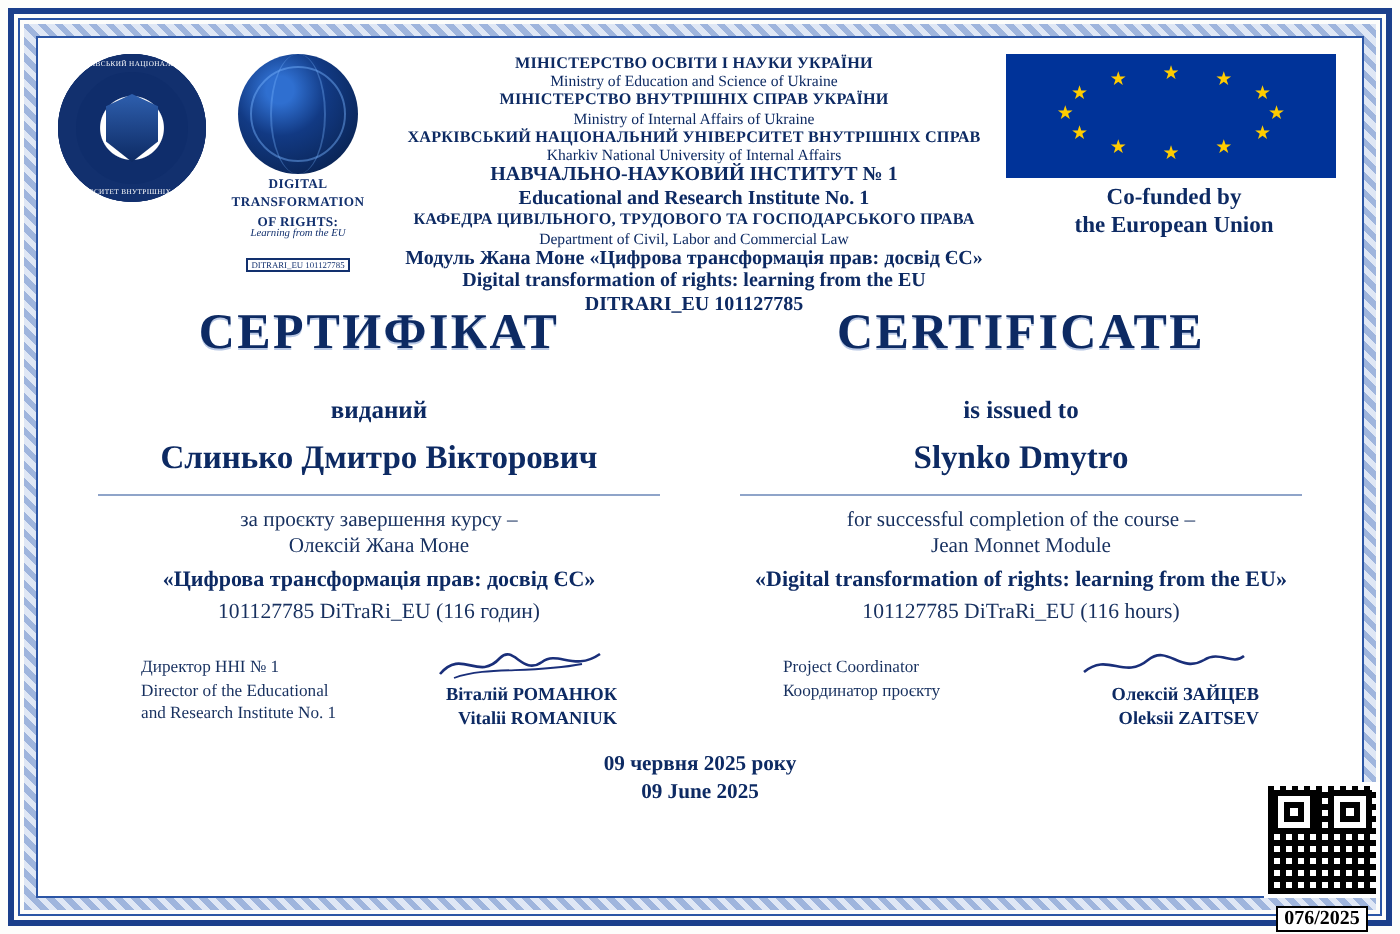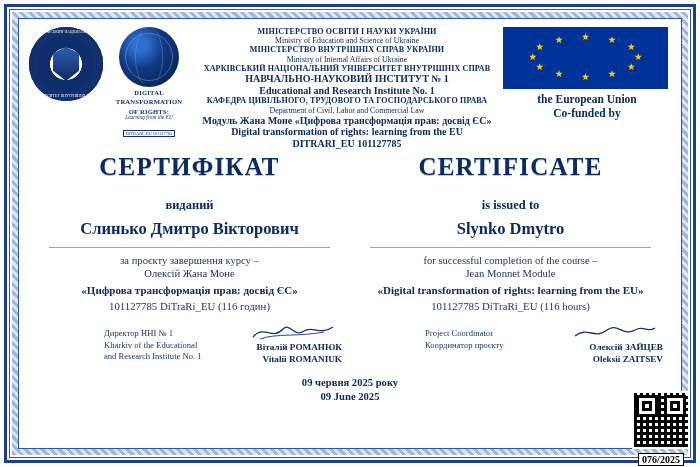--- a/index.html
+++ b/index.html
@@ -272,21 +272,21 @@
   
   .signatures {
     display: flex;
     margin-top: 16px;
   }
   .sig-col {
     width: 50%;
     box-sizing: border-box;
     padding: 0 8px;
     display: flex;
-    justify-content: flex-end;
+    justify-content: center;
     align-items: flex-start;
   }
   .sig-role {
     font-size: 8.6px;
     color: #17305f;
     line-height: 1.35;
     text-align: left;
     width: 118px;
   }
   .sig-person {
@@ -386,20 +386,21 @@
           <div class="t3">DITRARI_EU  101127785</div>
         </div>
       </div>
 
       <div class="ministry">
         <div class="ua">МІНІСТЕРСТВО ОСВІТИ І НАУКИ УКРАЇНИ</div>
         <div class="en">Ministry of Education and Science of Ukraine</div>
         <div class="ua">МІНІСТЕРСТВО ВНУТРІШНІХ СПРАВ УКРАЇНИ</div>
         <div class="en">Ministry of Internal Affairs of Ukraine</div>
         <div class="ua">ХАРКІВСЬКИЙ НАЦІОНАЛЬНИЙ УНІВЕРСИТЕТ ВНУТРІШНІХ СПРАВ</div>
+        <div class="en">Kharkiv National University of Internal Affairs</div>
         <div class="big">НАВЧАЛЬНО-НАУКОВИЙ ІНСТИТУТ № 1</div>
         <div class="big">Educational and Research Institute No. 1</div>
         <div class="ua">КАФЕДРА ЦИВІЛЬНОГО, ТРУДОВОГО ТА ГОСПОДАРСЬКОГО ПРАВА</div>
         <div class="en">Department of Civil, Labor and Commercial Law</div>
         <div class="big">Модуль Жана Моне «Цифрова трансформація прав: досвід ЄС»</div>
         <div class="big">Digital transformation of rights: learning from the EU</div>
         <div class="big">DITRARI_EU 101127785</div>
       </div>
 
       <div class="eu-box">
@@ -410,22 +411,22 @@
             <span class="eu-star" style="left: 82%; top: 50%;">★</span>
             <span class="eu-star" style="left: 77.7128%; top: 66%;">★</span>
             <span class="eu-star" style="left: 66%; top: 77.7128%;">★</span>
             <span class="eu-star" style="left: 50%; top: 82%;">★</span>
             <span class="eu-star" style="left: 34%; top: 77.7128%;">★</span>
             <span class="eu-star" style="left: 22.2872%; top: 66%;">★</span>
             <span class="eu-star" style="left: 18%; top: 50%;">★</span>
             <span class="eu-star" style="left: 22.2872%; top: 34%;">★</span>
             <span class="eu-star" style="left: 34%; top: 22.2872%;">★</span>
           </div>
+        <div class="cofund">Co-funded by</div>
         <div class="cofund">the European Union</div>
-        <div class="cofund">Co-funded by</div>
       </div>
     </div>
 
     <div class="titles">
       <div class="col left">
         <div class="title">СЕРТИФІКАТ</div>
         <div class="subtitle">виданий</div>
         <div class="name">Слинько Дмитро Вікторович</div>
         <div class="rule"></div>
         <div class="forline">за проєкту завершення курсу –</div>
@@ -442,21 +443,21 @@
         <div class="module">Jean Monnet Module</div>
         <div class="course">«Digital transformation of rights: learning from the EU»</div>
         <div class="code">101127785 DiTraRi_EU (116 hours)</div>
       </div>
     </div>
 
     <div class="signatures">
       <div class="sig-col">
         <div class="sig-role">
           <div>Директор ННІ № 1</div>
-          <div>Kharkiv of the Educational</div>
+          <div>Director of the Educational</div>
           <div>and Research Institute No. 1</div>
         </div>
         <div class="sig-person">
           <div class="sig-line">
             <svg width="86" height="20" viewBox="0 0 86 20">
               <path d="M3 15 C14 2, 22 19, 33 7 C40 0, 44 16, 54 9 C62 3, 70 14, 83 5" fill="none" stroke="#1a2f7a" stroke-width="1.3"></path>
               <path d="M10 17 C26 11, 48 15, 74 10" fill="none" stroke="#1a2f7a" stroke-width="0.9"></path>
             </svg>
           </div>
           <div class="sig-name">Віталій РОМАНЮК</div>

